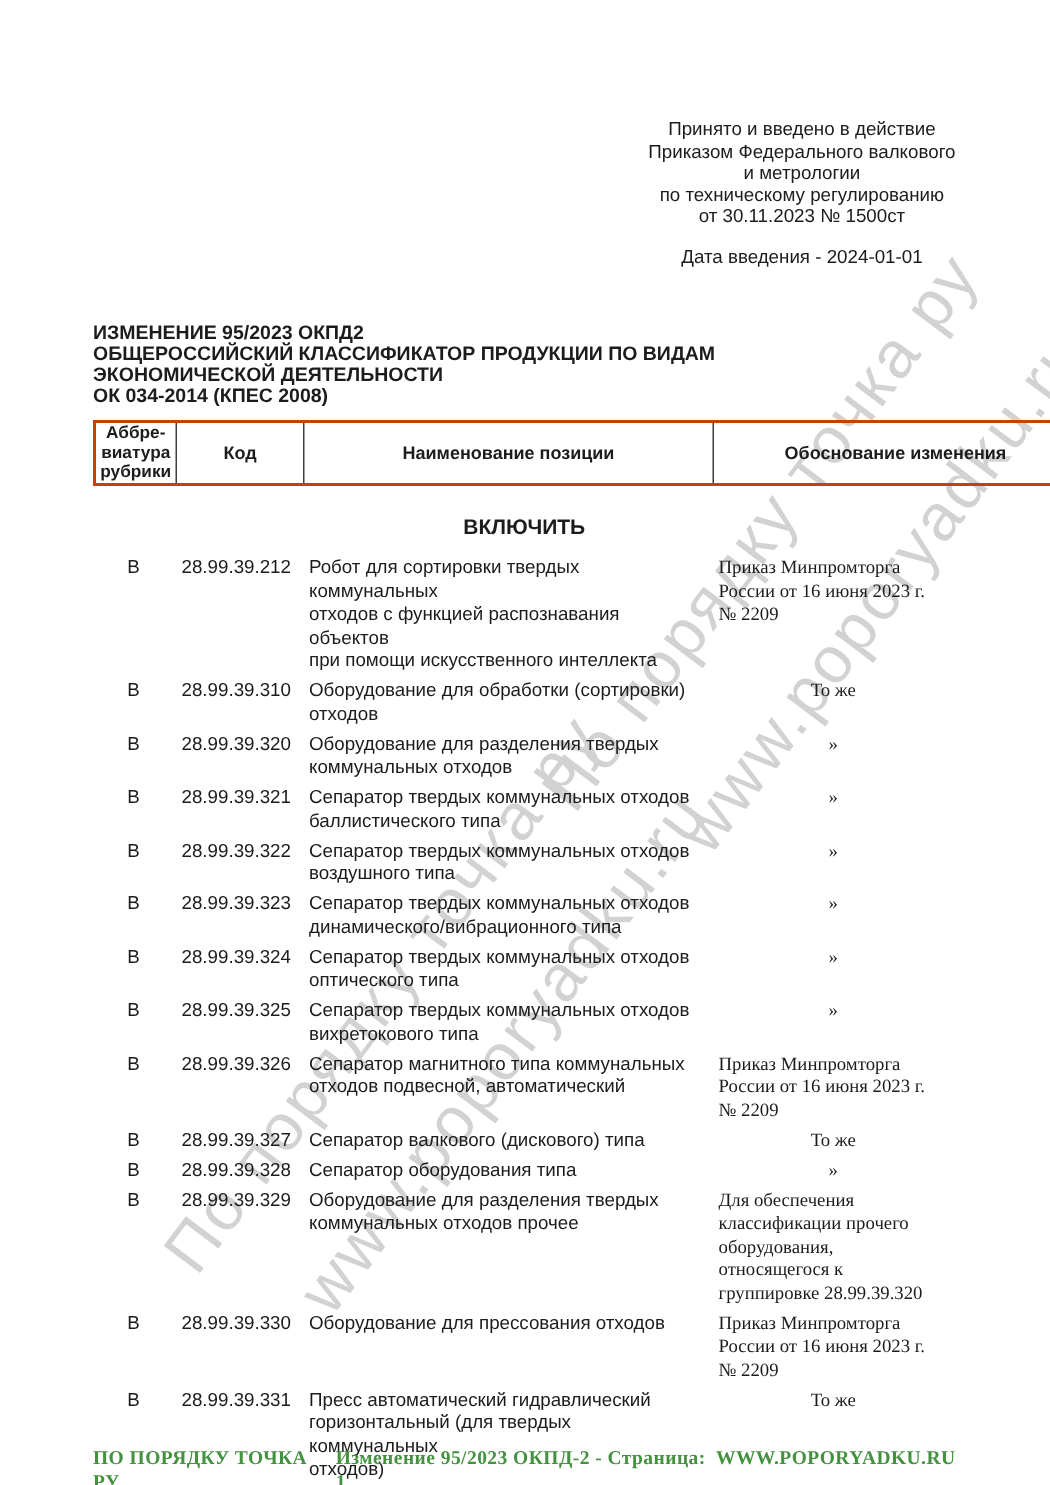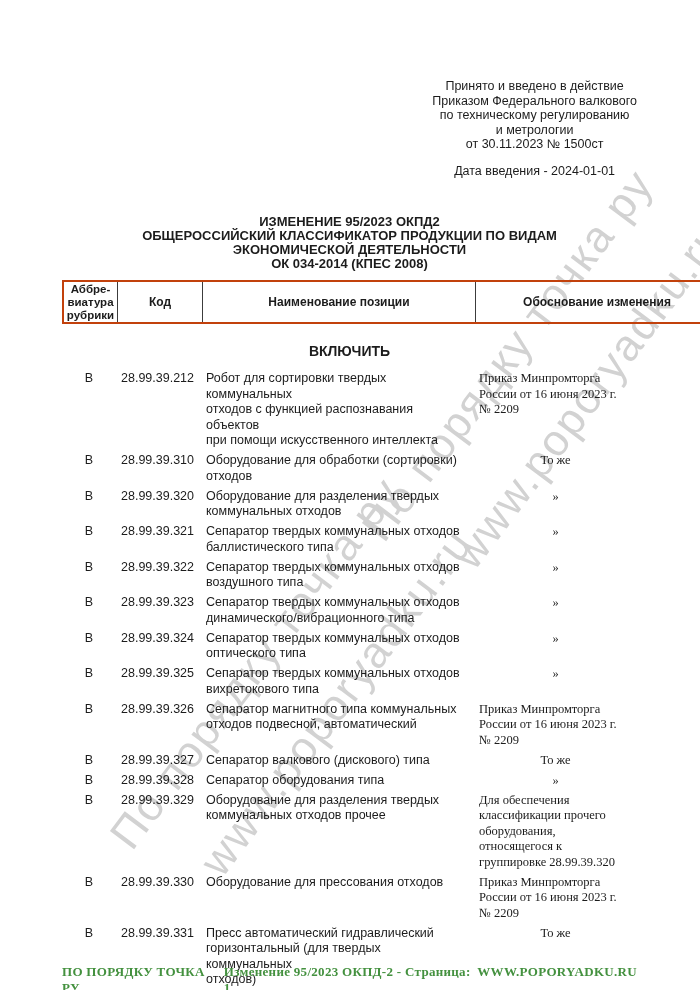--- a/index.html
+++ b/index.html
@@ -17,21 +17,21 @@
   }
   
   .content { position:absolute; inset:0; }
   .adoption {
     position:absolute; top:79px; right:63px;
     text-align:center; font-size:12.5px; line-height:14.5px;
   }
   .adoption .date { margin-top:12px; }
   .doc-title {
     position:absolute; top:215px; left:62px; width:575px;
-    text-align:center; font-weight:bold; font-size:13px; line-height:14px;
+    text-align:left; font-weight:bold; font-size:13px; line-height:14px;
   }
   .thead {
     position:absolute; top:280px; left:62px; width:658px; height:44px;
     display:grid; grid-template-columns:54px 85px 273px 1fr;
     border:2px solid #c2410c; box-sizing:border-box;
   }
   .th {
     border-right:1px solid #3c3c3c;
     display:flex; align-items:center; justify-content:center;
     text-align:center; font-weight:bold; font-size:12px; line-height:13px;
@@ -71,22 +71,22 @@
     <div class="wm" style="left: 190px; top: 855px; color: rgb(210, 210, 210);">www.poporyadku.ru</div>
     <div class="wm" style="left: 352px; top: 520px; color: rgb(210, 210, 210);">По порядку точка ру</div>
     <div class="wm" style="left: 442px; top: 548px; color: rgb(210, 210, 210);">www.poporyadku.ru</div>
   </div>
 
   <div class="content">
 
     <div class="adoption">
       <div>Принято и введено в действие</div>
       <div>Приказом Федерального валкового</div>
+      <div>и метрологии</div>
       <div>по техническому регулированию</div>
-      <div>и метрологии</div>
       <div>от 30.11.2023 № 1500ст</div>
       <div class="date">Дата введения - 2024-01-01</div>
     </div>
 
     <div class="doc-title">
       <div>ИЗМЕНЕНИЕ 95/2023 ОКПД2</div>
       <div>ОБЩЕРОССИЙСКИЙ КЛАССИФИКАТОР ПРОДУКЦИИ ПО ВИДАМ</div>
       <div>ЭКОНОМИЧЕСКОЙ ДЕЯТЕЛЬНОСТИ</div>
       <div>ОК 034-2014 (КПЕС 2008)</div>
     </div>

